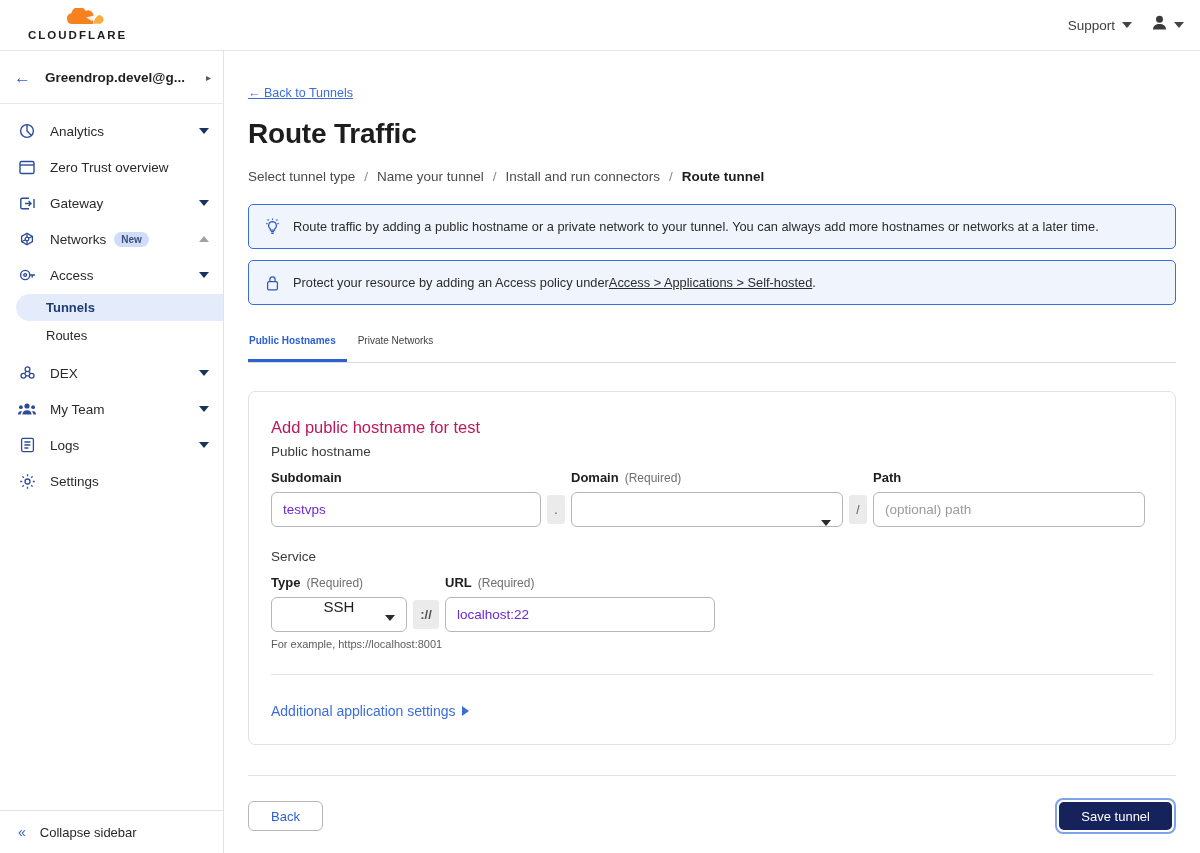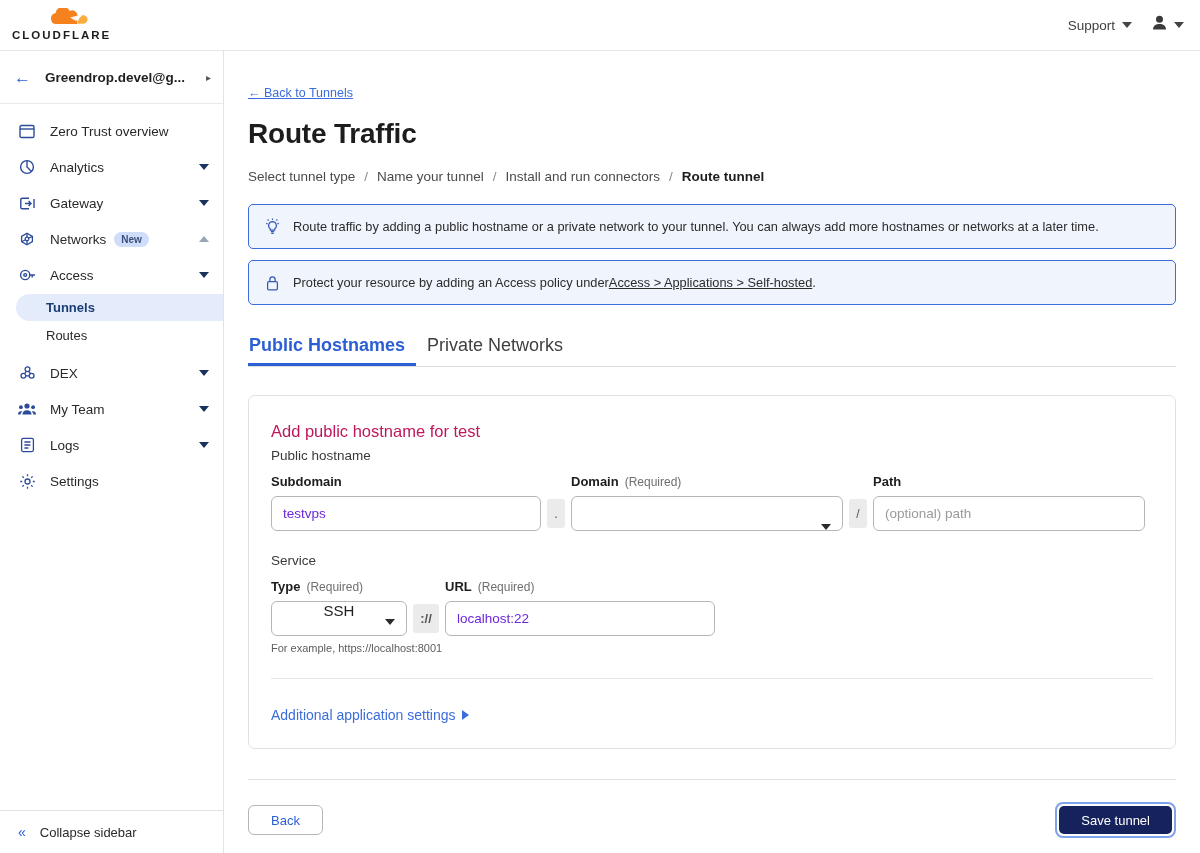--- a/index.html
+++ b/index.html
@@ -14,21 +14,21 @@
 
   
   .topbar {
     position: absolute; top: 0; left: 0;
     width: 1200px; height: 51px;
     background: #fff;
     border-bottom: 1px solid #e6e6e6;
     display: flex; align-items: center;
   }
   .logo-wrap {
-    margin-left: 12px;
+    margin-left: 28px;
     display: flex; flex-direction: column; align-items: flex-start;
     line-height: 1;
   }
   .logo-cloud { margin-left: 32px; margin-bottom: -1px; }
   .logo-text {
     font-size: 11.5px; font-weight: bold; letter-spacing: 2.0px;
     color: #1d1d1d;
   }
   .topbar-right {
     margin-left: auto; display: flex; align-items: center;
@@ -164,21 +164,21 @@
     color: #3558b5; display: flex; align-items: center; justify-content: center;
   }
   .banner a { color: #2c2c2c; text-decoration: underline; }
 
   .tabs {
     margin-top: 30px;
     border-bottom: 1px solid #dcdcdc;
     display: flex; gap: 0;
   }
   .tab {
-    font-size: 18px; padding: 0 11px 10px 11px;
+    font-size: 10px; padding: 0 11px 16px 11px;
     cursor: pointer; color: #3f3f3f;
   }
   .tab:first-child { padding-left: 1px; }
   .tab.active {
     color: #2c5fd3; font-weight: bold;
     box-shadow: inset 0 -3px 0 0 #2c5fd3;
   }
 
   .card {
     margin-top: 28px;
@@ -323,37 +323,37 @@
   <div class="acct-row">
     <span class="back-arrow">←</span>
     <span class="acct-name">Greendrop.devel@g...</span>
     <span class="acct-caret">▸</span>
   </div>
 
   <div class="nav">
 
     <div class="nav-item">
       <span class="nav-icon">
+        <svg width="16" height="16" viewBox="0 0 16 16" fill="none" stroke="#2c4b9b" stroke-width="1.4">
+          <circle cx="8" cy="8" r="6.4"></circle>
+            <path d="M8 1.6V8l4.5 4.5"></path>
+        </svg>
+      </span>
+      <span class="nav-label">Analytics</span>
+      <span class="nav-caret"></span>
+    </div>
+
+    <div class="nav-item">
+      <span class="nav-icon">
         <svg width="16" height="15" viewBox="0 0 16 15" fill="none" stroke="#2c4b9b" stroke-width="1.4">
           <rect x="1" y="1.5" width="14" height="12" rx="1.6"></rect>
             <path d="M1 5h14"></path>
         </svg>
       </span>
       <span class="nav-label">Zero Trust overview</span>
-    </div>
-
-    <div class="nav-item">
-      <span class="nav-icon">
-        <svg width="16" height="16" viewBox="0 0 16 16" fill="none" stroke="#2c4b9b" stroke-width="1.4">
-          <circle cx="8" cy="8" r="6.4"></circle>
-            <path d="M8 1.6V8l4.5 4.5"></path>
-        </svg>
-      </span>
-      <span class="nav-label">Analytics</span>
-      <span class="nav-caret"></span>
     </div>
 
     <div class="nav-item">
       <span class="nav-icon">
         <svg width="17" height="15" viewBox="0 0 17 15" fill="none" stroke="#2c4b9b" stroke-width="1.4">
           <path d="M10 2.2H3.2a1.4 1.4 0 0 0-1.4 1.4v7.8A1.4 1.4 0 0 0 3.2 12.8H10"></path>
           <path d="M6 7.5h6M9.6 5.1l2.4 2.4-2.4 2.4"></path>
             <path d="M15 3v9"></path>
         </svg>
       </span>

